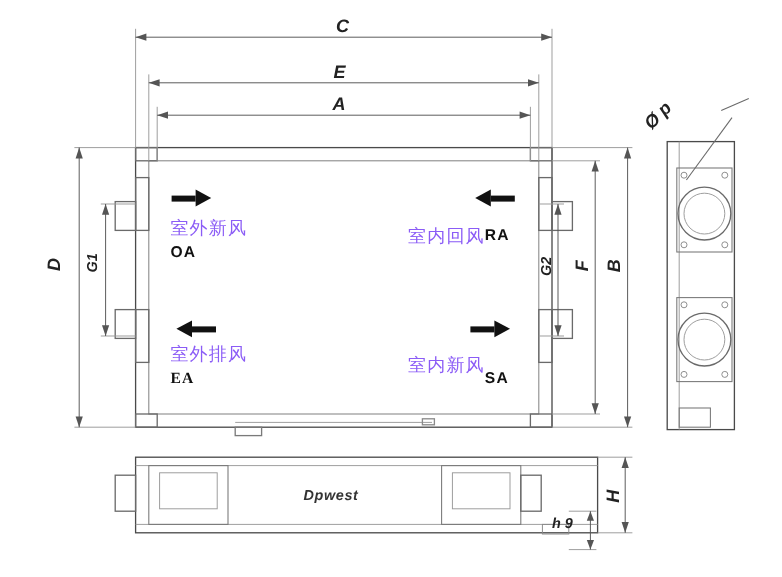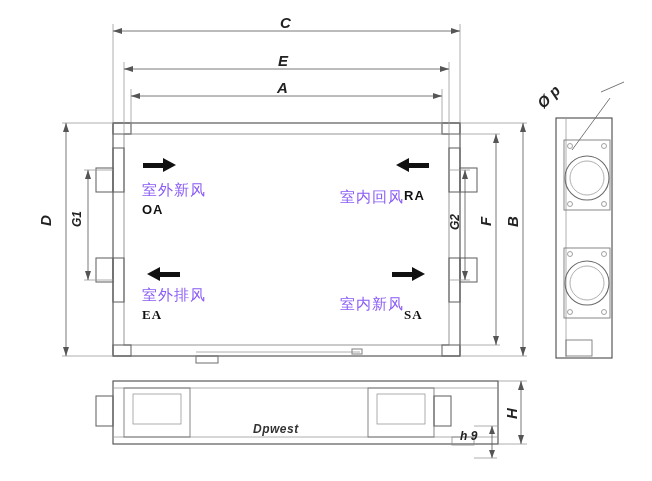--- a/index.html
+++ b/index.html
@@ -201,16 +201,16 @@
   <div class="lbl cn" style="left:142px;top:181px;">室外新风</div>
   <div class="lbl code" style="left:142px;top:202px;">OA</div>
 
   <div class="lbl cn" style="left:340px;top:188px;font-family:Liberation Serif, serif;">室内回风</div>
   <div class="lbl code" style="left:404px;top:188px;">RA</div>
 
   <div class="lbl cn" style="left:142px;top:286px;">室外排风</div>
   <div class="lbl code" style="left:142px;top:307px;font-family:Liberation Serif, serif;">EA</div>
 
   <div class="lbl cn" style="left:340px;top:295px;">室内新风</div>
-  <div class="lbl code" style="left:404px;top:307px;font-family:Liberation Serif, serif;">SA</div>
-
-  <div class="lbl brand" style="left:253px;top:406px;margin-top:16px;">Dpwest</div>
+  <div class="lbl code" style="left:404px;top:307px;">SA</div>
+
+  <div class="lbl brand" style="left:253px;top:406px;">Dpwest</div>
 </div>
 
 </body></html>

